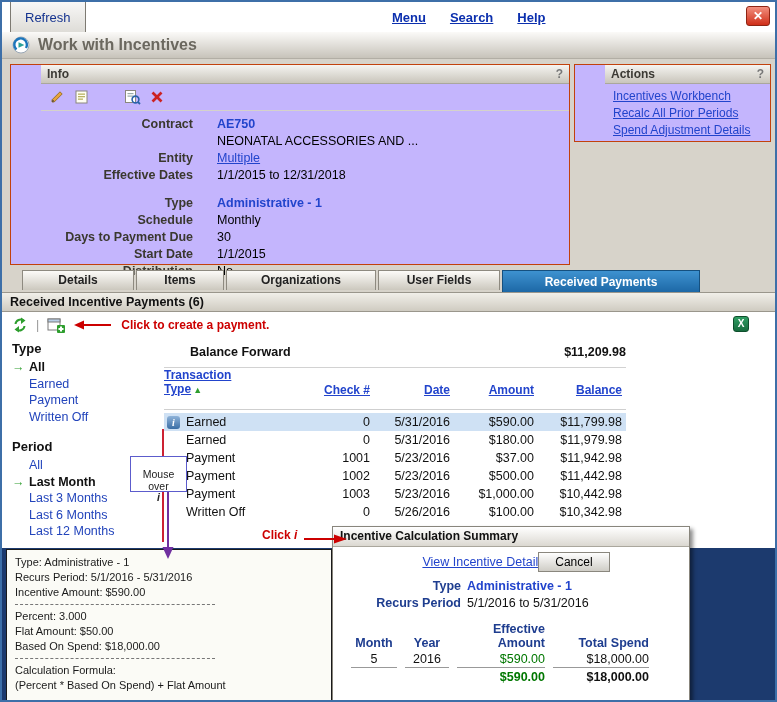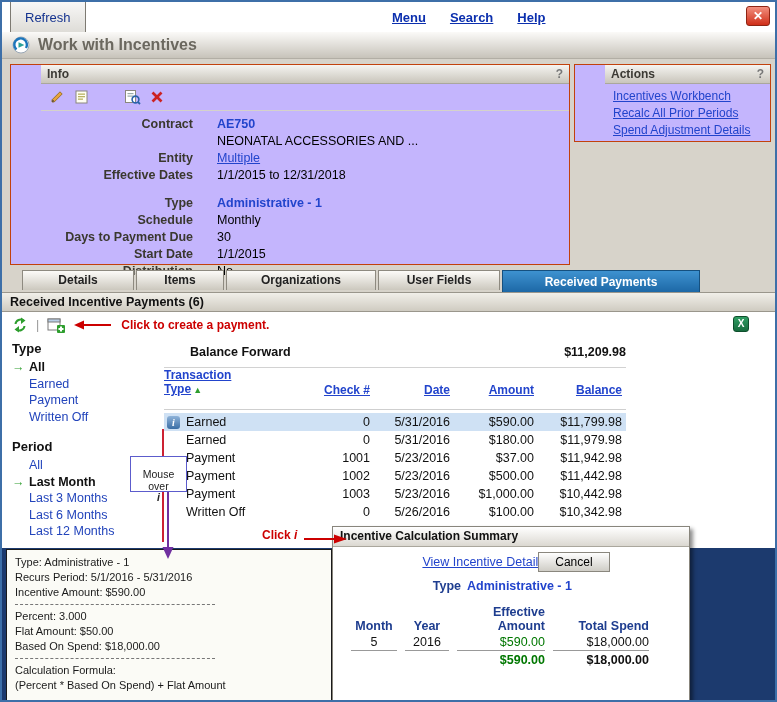--- a/index.html
+++ b/index.html
@@ -398,20 +398,24 @@
     <div class="calc-header">Incentive Calculation Summary</div>
     <div class="calc-toolbar">
       <a class="blue-link">View Incentive Detail</a>
       <button class="cancel-btn">Cancel</button>
     </div>
     <div class="calc-fields">
       <div class="calc-frow">
           <span class="calc-flabel">Type</span>
           <span class="blue-bold">Administrative - 1</span>
         </div>
+      <div class="calc-frow">
+          <span class="calc-flabel">Recurs Period</span>
+          <span>5/1/2016 to 5/31/2016</span>
+        </div>
     </div>
     <div class="calc-table">
       <span class="ct-h ct-c">Month</span>
       <span class="ct-h ct-c">Year</span>
       <span class="ct-h ct-r"><span class="db">Effective</span><br><span>Amount</span></span>
       <span class="ct-h ct-r">Total Spend</span>
 
       <span class="ct-c ct-val">5</span>
       <span class="ct-c ct-val">2016</span>
       <span class="ct-r ct-val green">$590.00</span>

